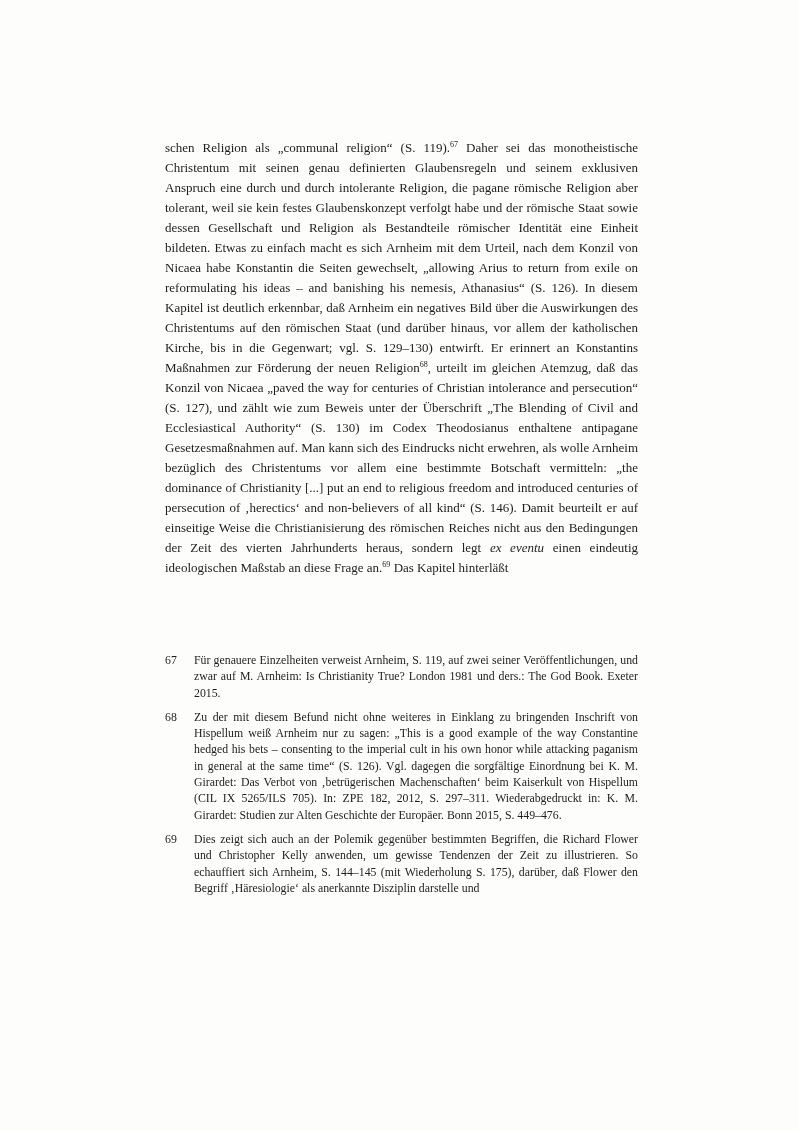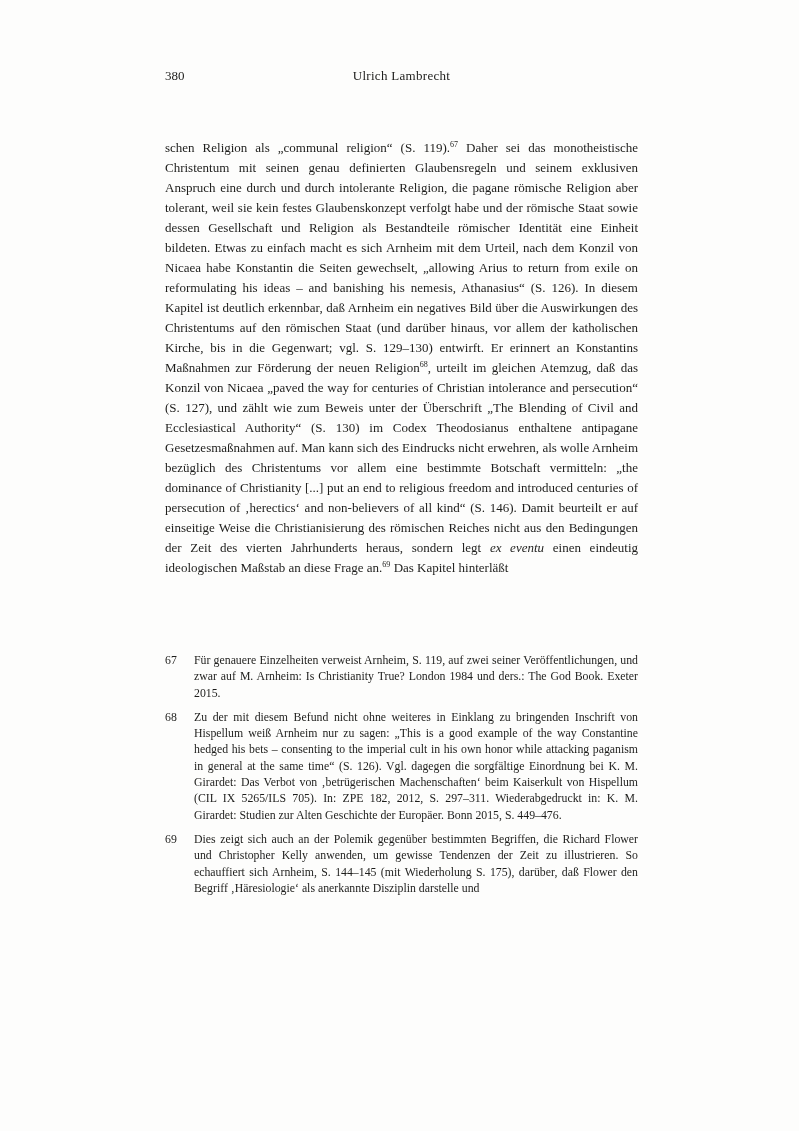--- a/index.html
+++ b/index.html
@@ -74,31 +74,27 @@
     hyphens: auto;
     -webkit-hyphens: auto;
   }
   i { font-style: italic; }
 </style>
 </head>
 <body>
 
 <div class="page">
 
-  <div class="running-header">
-    <span class="page-number">380</span>
-    <div class="running-head-title">Ulrich Lambrecht</div>
-  </div>
 
   <div class="body-text"><span>schen Religion als „communal religion“ (S. 119).</span><sup>67</sup><span> Daher sei das monotheistische Christentum mit seinen genau definierten Glaubensregeln und seinem exklusiven Anspruch eine durch und durch intolerante Religion, die pagane römische Religion aber tolerant, weil sie kein festes Glaubenskonzept verfolgt habe und der römische Staat sowie dessen Gesellschaft und Religion als Bestandteile römischer Identität eine Einheit bildeten. Etwas zu einfach macht es sich Arnheim mit dem Urteil, nach dem Konzil von Nicaea habe Konstantin die Seiten gewechselt, „allowing Arius to return from exile on reformulating his ideas – and banishing his nemesis, Athanasius“ (S. 126). In diesem Kapitel ist deutlich erkennbar, daß Arnheim ein negatives Bild über die Auswirkungen des Christentums auf den römischen Staat (und darüber hinaus, vor allem der katholischen Kirche, bis in die Gegenwart; vgl. S. 129–130) entwirft. Er erinnert an Konstantins Maßnahmen zur Förderung der neuen Religion</span><sup>68</sup><span>, urteilt im gleichen Atemzug, daß das Konzil von Nicaea „paved the way for centuries of Christian intolerance and persecution“ (S. 127), und zählt wie zum Beweis unter der Überschrift „The Blending of Civil and Ecclesiastical Authority“ (S. 130) im Codex Theodosianus enthaltene antipagane Gesetzesmaßnahmen auf. Man kann sich des Eindrucks nicht erwehren, als wolle Arnheim bezüglich des Christentums vor allem eine bestimmte Botschaft vermitteln: „the dominance of Christianity [...] put an end to religious freedom and introduced centuries of persecution of ‚herectics‘ and non-believers of all kind“ (S. 146). Damit beurteilt er auf einseitige Weise die Christianisierung des römischen Reiches nicht aus den Bedingungen der Zeit des vierten Jahrhunderts heraus, sondern legt </span><i>ex eventu</i><span> einen eindeutig ideologischen Maßstab an diese Frage an.</span><sup>69</sup><span> Das Kapitel hinterläßt</span></div>
 
   <div class="footnotes">
     <div class="footnote">
       <span class="fn-num">67</span>
-      <span class="fn-body">Für genauere Einzelheiten verweist Arnheim, S. 119, auf zwei seiner Veröffentlichungen, und zwar auf M. Arnheim: Is Christianity True? London 1984 und ders.: The God Book. Exeter 2015.</span>
+      <span class="fn-body">Für genauere Einzelheiten verweist Arnheim, S. 119, auf zwei seiner Veröffentlichungen, und zwar auf M. Arnheim: Is Christianity True? London 1981 und ders.: The God Book. Exeter 2015.</span>
     </div>
     <div class="footnote">
       <span class="fn-num">68</span>
       <span class="fn-body">Zu der mit diesem Befund nicht ohne weiteres in Einklang zu bringenden Inschrift von Hispellum weiß Arnheim nur zu sagen: „This is a good example of the way Constantine hedged his bets – consenting to the imperial cult in his own honor while attacking paganism in general at the same time“ (S. 126). Vgl. dagegen die sorgfältige Einordnung bei K. M. Girardet: Das Verbot von ‚betrügerischen Machenschaften‘ beim Kaiserkult von Hispellum (CIL IX 5265/ILS 705). In: ZPE 182, 2012, S. 297–311. Wiederabgedruckt in: K. M. Girardet: Studien zur Alten Geschichte der Europäer. Bonn 2015, S. 449–476.</span>
     </div>
     <div class="footnote">
       <span class="fn-num">69</span>
       <span class="fn-body">Dies zeigt sich auch an der Polemik gegenüber bestimmten Begriffen, die Richard Flower und Christopher Kelly anwenden, um gewisse Tendenzen der Zeit zu illustrieren. So echauffiert sich Arnheim, S. 144–145 (mit Wiederholung S. 175), darüber, daß Flower den Begriff ‚Häresiologie‘ als anerkannte Disziplin darstelle und</span>
     </div>
   </div>

